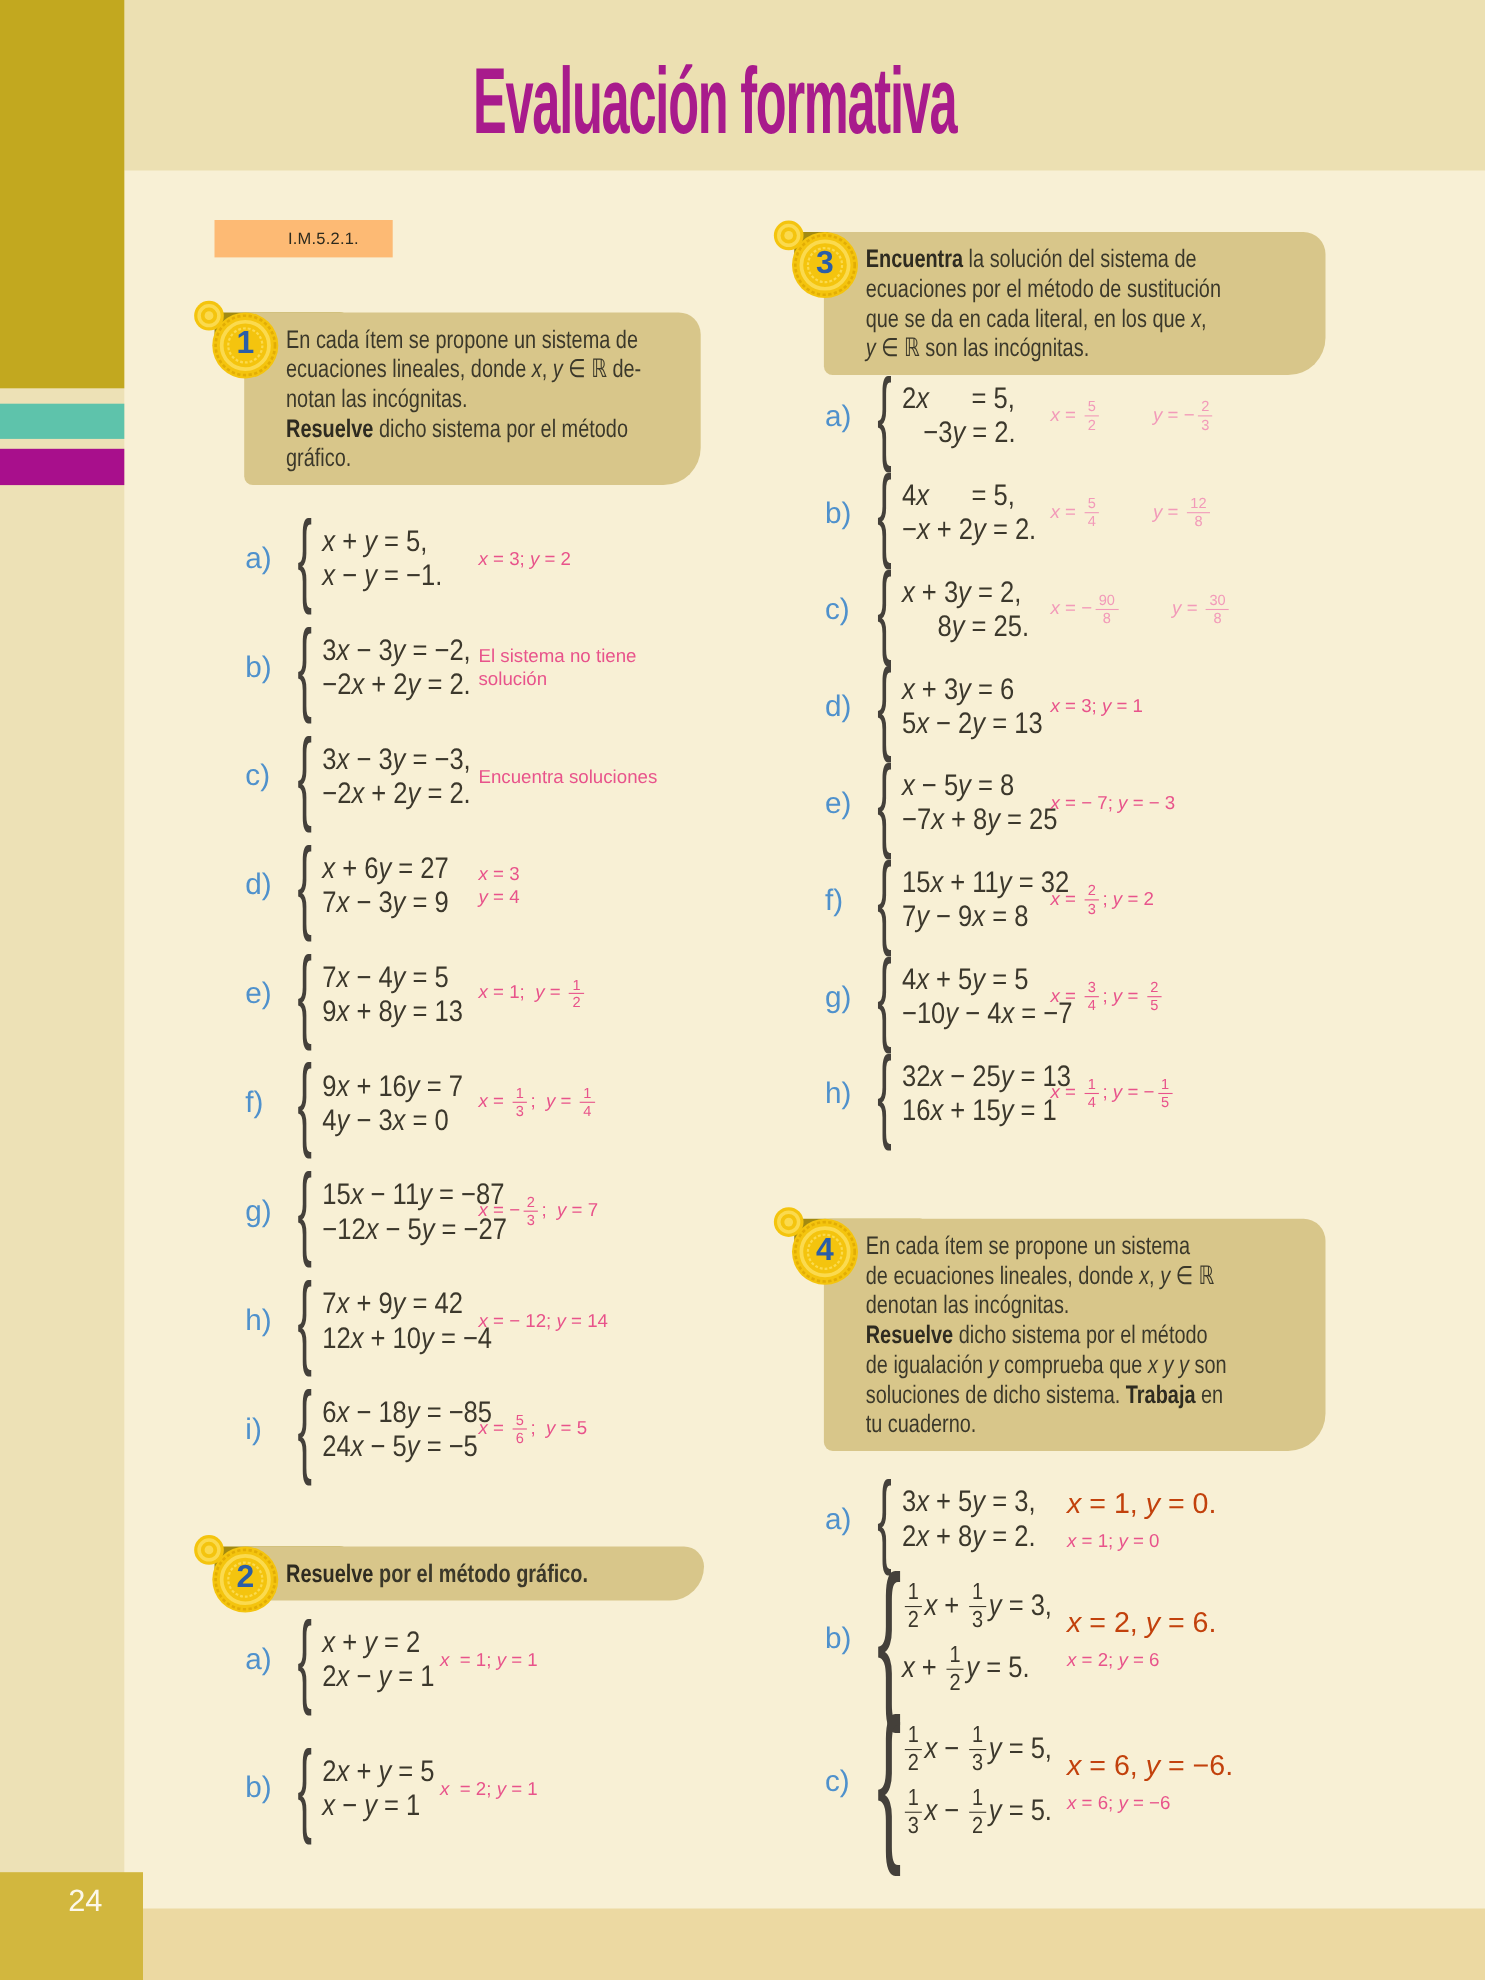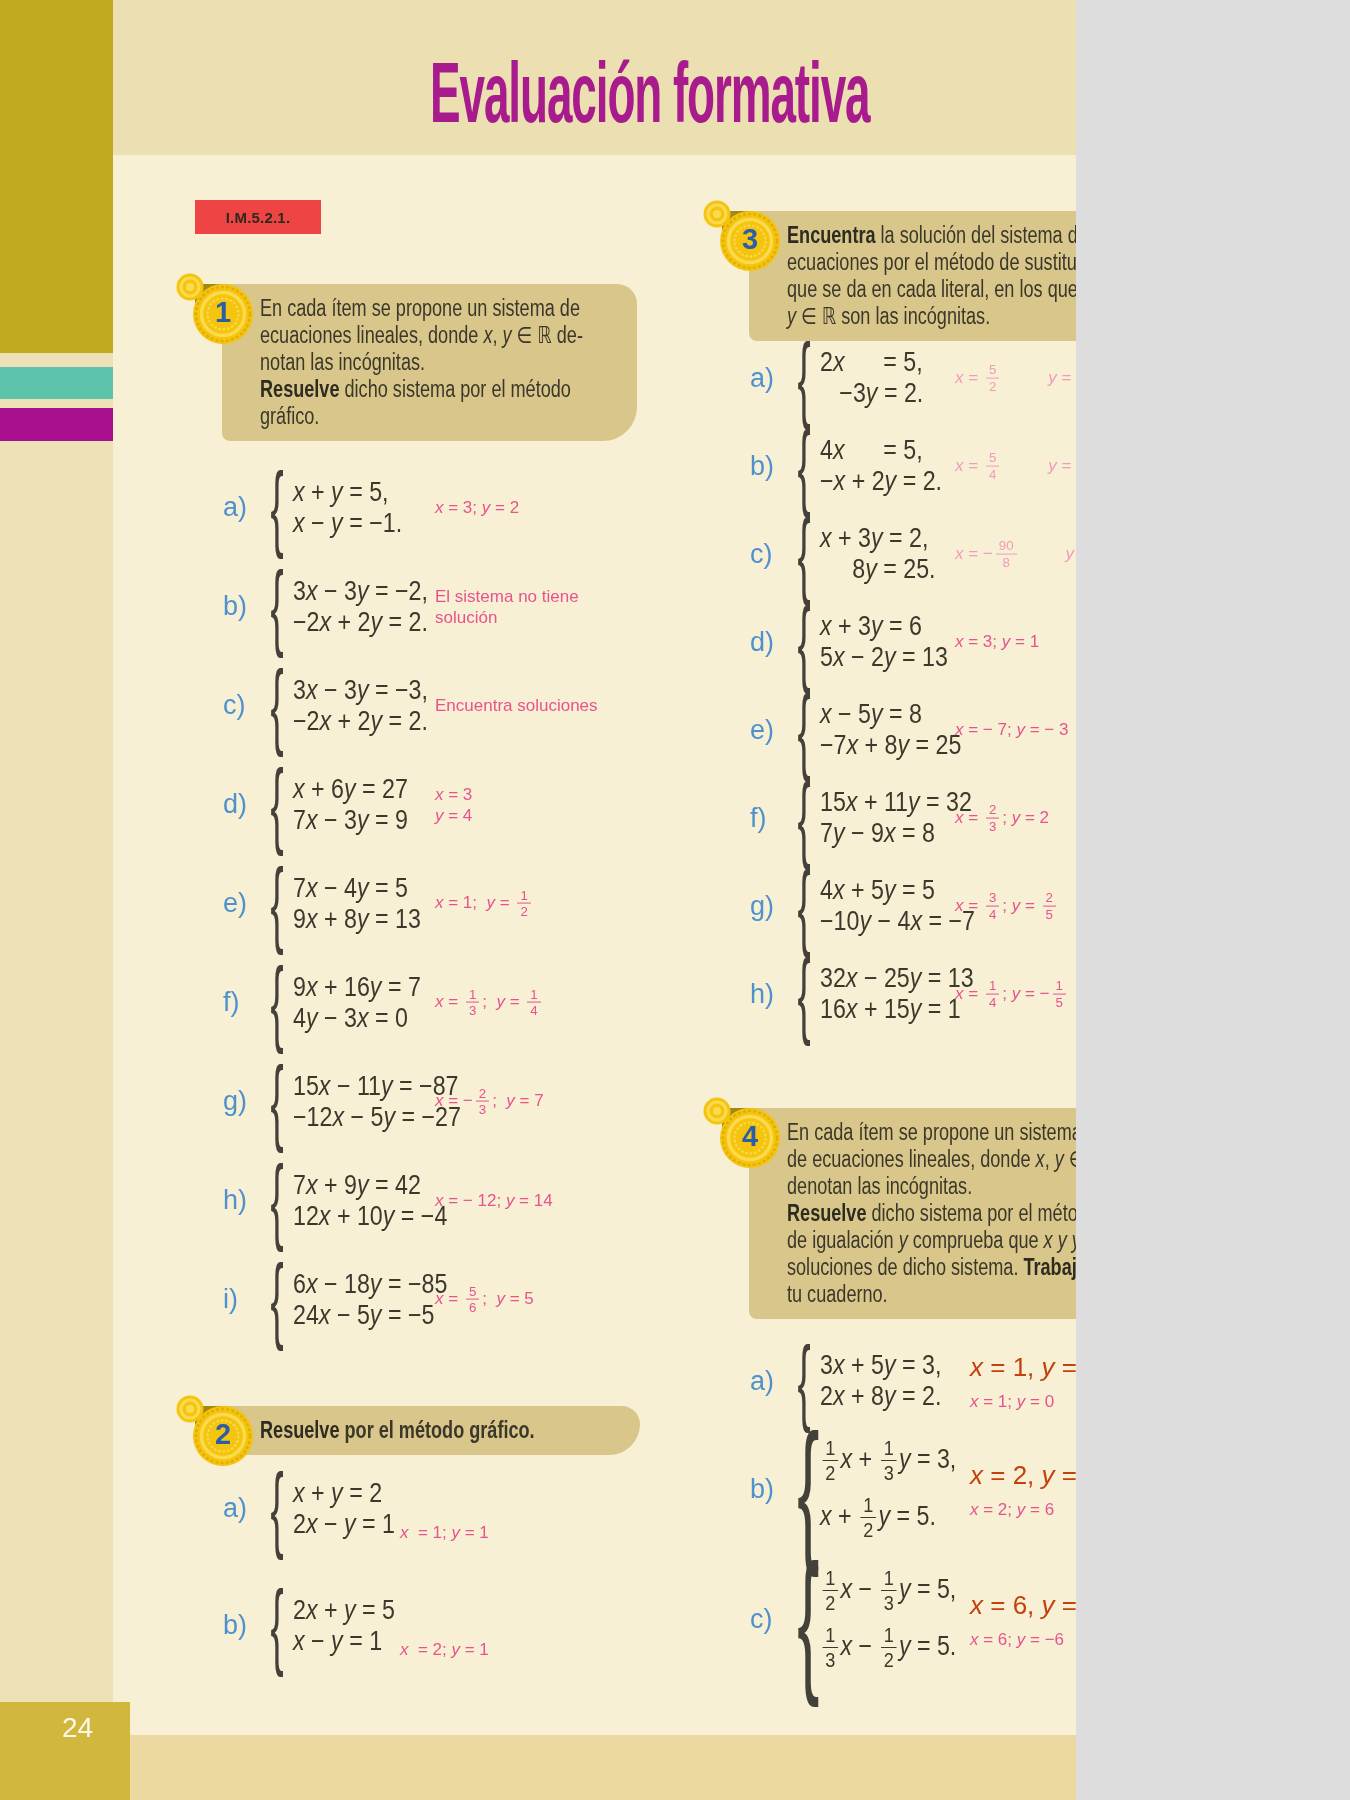--- a/index.html
+++ b/index.html
@@ -1,17 +1,17 @@
 <!DOCTYPE html>
 <html><head>
 <meta charset="utf-8">
 <style>
   html,body { margin:0; padding:0; background:#ddd; }
   .page {
-    position:relative; width:1076px; height:1800px; overflow:hidden;
+    position:relative; width:1350px; height:1800px; overflow:hidden;
     background:#f8f0d5;
     font-family:"Liberation Sans","DejaVu Sans",sans-serif;
     color:#3c382c;
   }
   
   .band-top    { position:absolute; left:0; top:0; width:1350px; height:155px; background:#ece0b2; }
   .rail-left   { position:absolute; left:0; top:155px; width:113px; height:1645px; background:#ede1b6; }
   .olive-block { position:absolute; left:0; top:0; width:113px; height:353px; background:#c2a81f; }
   .stripe-teal    { position:absolute; left:0; top:367px; width:113px; height:32px; background:#5ec3ab; }
   .stripe-magenta { position:absolute; left:0; top:408px; width:113px; height:33px; background:#a80f8c; }
@@ -19,23 +19,23 @@
   .page-num-block { position:absolute; left:0; top:1702px; width:130px; height:98px; background:#d2b73e; z-index:5; }
   .page-num { position:absolute; left:62px; top:10px; font-size:28px; color:#fcf8ea; }
 
   
   .page-title {
     position:absolute; left:430px; top:44px; white-space:nowrap;
     font-size:82px; font-weight:bold; letter-spacing:-2px; color:#a81b8c;
     transform:scale(0.56,1.04); transform-origin:left top;
   }
   .standard-badge {
-    position:absolute; left:195px; top:200px; width:126px; height:34px; background:#ef4444;
+    position:absolute; left:195px; top:200px; width:126px; height:34px; background:#fdba74;
     display:flex; align-items:center; justify-content:center;
-    font-size:15px; font-weight:bold; color:#2c2a1e; letter-spacing:0.2px;
+    font-size:15px; font-weight:normal; color:#2c2a1e; letter-spacing:0.2px;padding-left:36px;
   }
 
   
   .ex { position:absolute; }
   #ex-1 { left:165px; top:258px;  width:505px; }
   #ex-2 { left:165px; top:1380px; width:505px; }
   #ex-3 { left:692px; top:197px;  width:525px; }
   #ex-4 { left:692px; top:1082px; width:525px; }
 
   .ex-header { position:relative; }
@@ -81,21 +81,21 @@
   }
   .item.tall .brace { font-size:158px; }
   .eqs {
     flex:none; font-size:27px; line-height:31px; color:#3c382c;
     transform:scaleX(0.86); transform-origin:left center; white-space:nowrap;
   }
   .item.tall .eqs { display:flex; flex-direction:column; row-gap:10px; }
   .eq-line i, .ans i { font-style:italic; }
 
   .answers { position:absolute; left:270px; top:50%; transform:translateY(-50%); }
-  #ex-2 .answers { left:235px;margin-top:24px; }
+  #ex-2 .answers { left:235px; }
   #ex-3 .answers { left:263px; }
   #ex-4 .answers { left:278px; }
   .ans { font-size:17px; line-height:1.25; white-space:nowrap; }
   .ans + .ans { margin-top:7px; }
   .ans.pink { color:#e8538b; }
   .ans.pink-light { color:#f29ab9; }
   .ans.black { color:#c2410c; font-size:26px; }
   .seg + .seg { margin-left:46px; }
 
   .frac {

